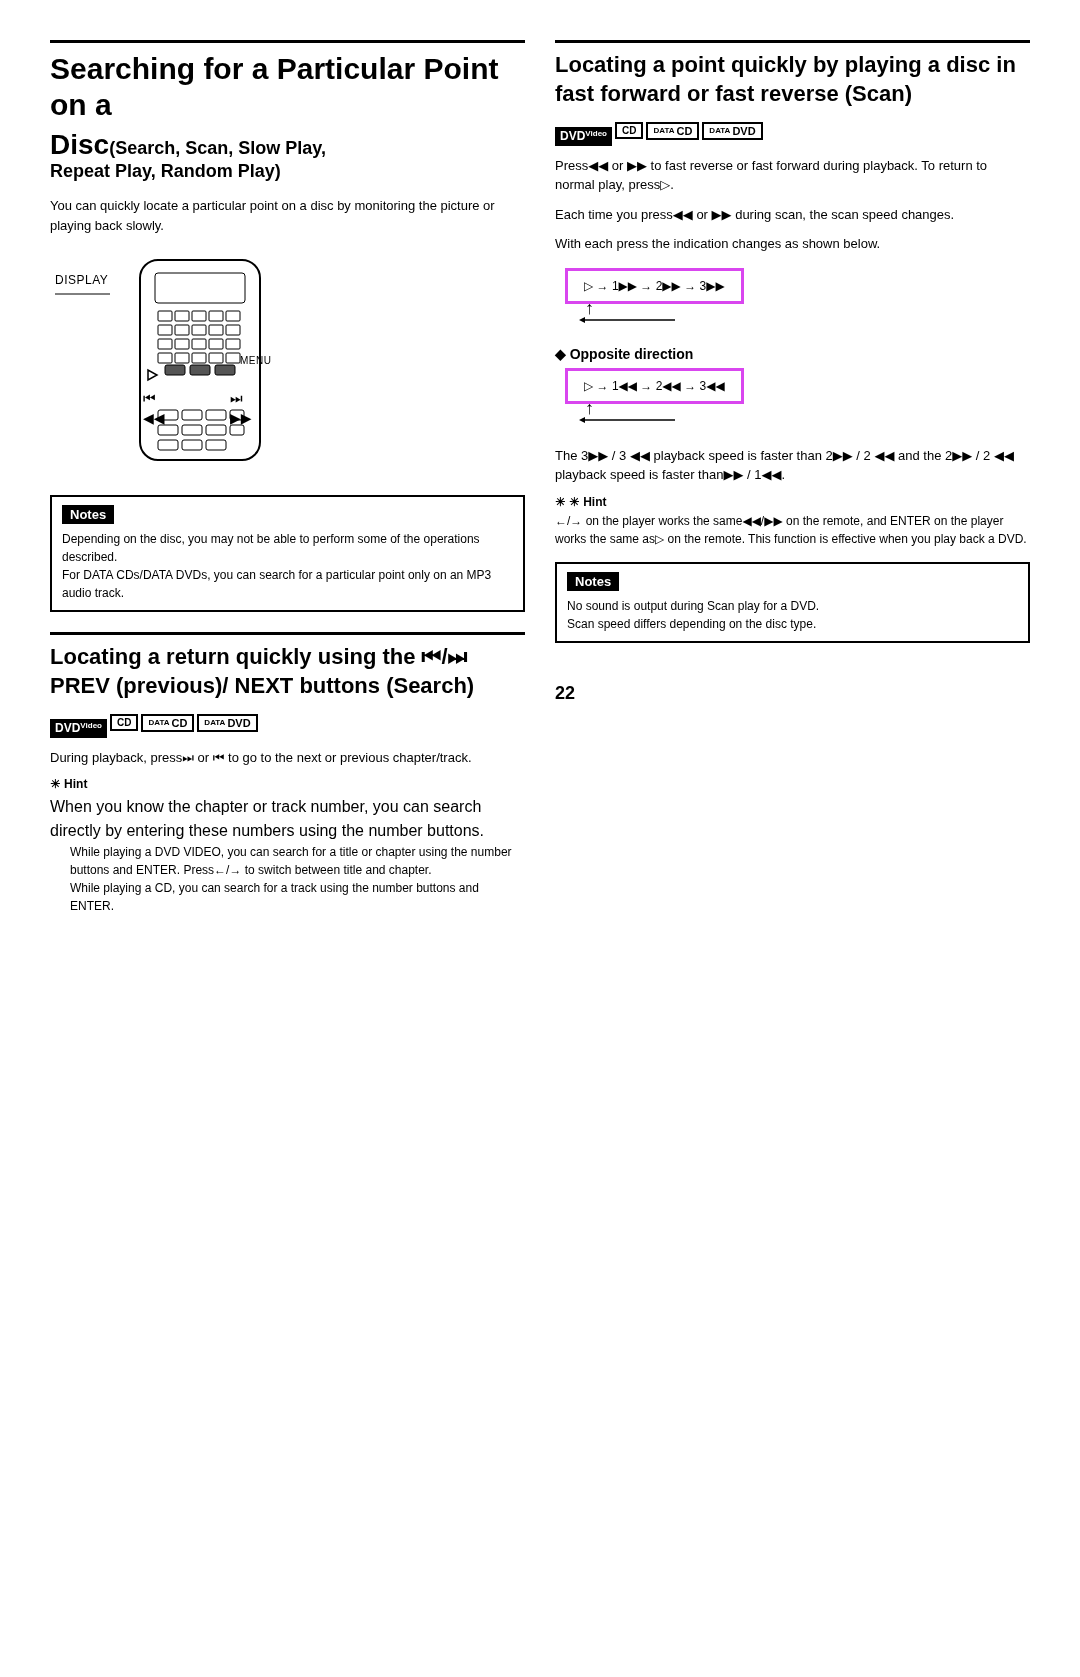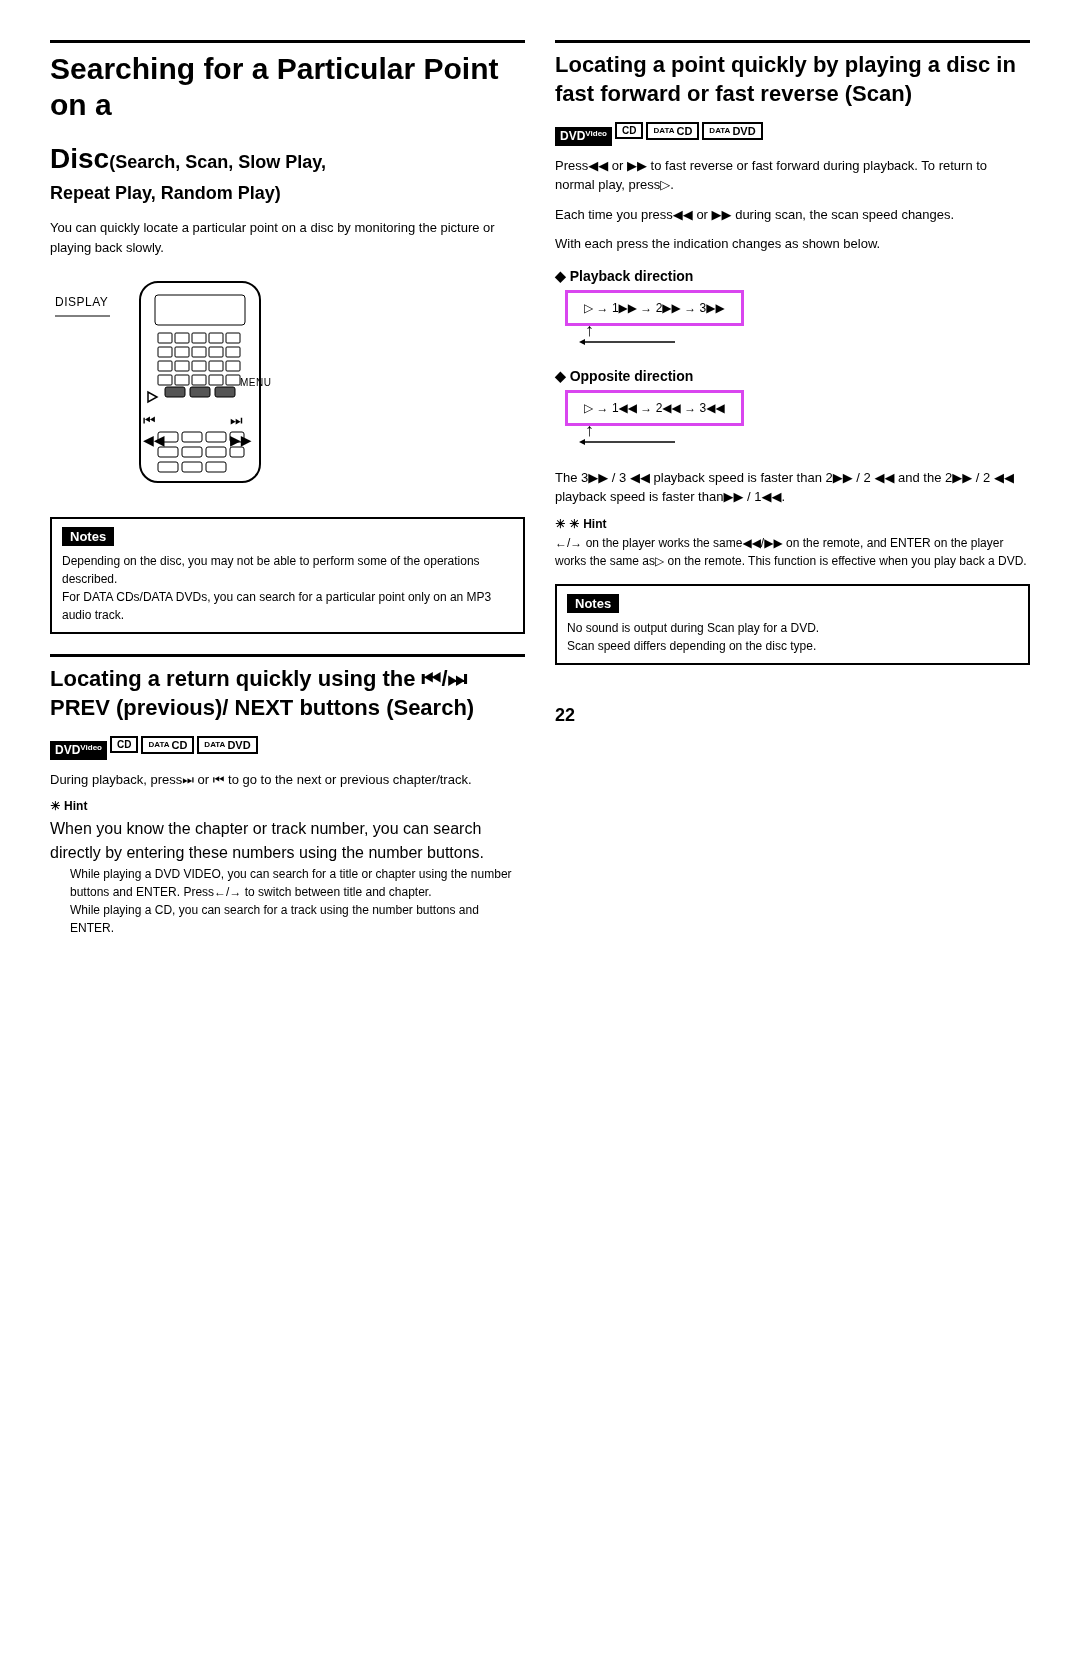--- a/index.html
+++ b/index.html
@@ -29,21 +29,21 @@
       font-size: 18px;
       font-weight: bold;
       margin-top: 30px;
     }
 
     
     .main-title {
       font-size: 30px;
       font-weight: bold;
       line-height: 1.2;
-      margin-bottom: 20px;
+      margin-bottom: 6px;
     }
     .disc-word {
       font-size: 28px;
     }
     .subtitle-line {
       font-size: 18px;
       font-weight: bold;
       margin-bottom: 14px;
     }
     .intro-text {
@@ -215,21 +215,21 @@
     }
   </style>
 </head>
 <body>
 
 <div class="page-layout">
 
   <div class="left-col">
     <div class="divider-line"></div>
     <h1 class="main-title">Searching for a Particular Point on a</h1>
-    <div style="margin-bottom:8px;">
+    <div style="margin-bottom:0;">
       <span class="disc-word" style="font-size:28px;font-weight:bold;">Disc</span><span style="font-size:18px;font-weight:bold;">(Search, Scan, Slow Play,</span>
     </div>
     <div class="subtitle-line">Repeat Play, Random Play)</div>
 
     <p class="intro-text">You can quickly locate a particular point on a disc by monitoring the picture or playing back slowly.</p>
 
     <div class="remote-container">
       <div style="position:absolute;left:5px;top:18px;font-size:12px;letter-spacing:0.5px;">
         <span>DISPLAY</span>
         <svg width="60" height="10" style="display:block;margin-top:2px;">
@@ -352,21 +352,20 @@
           <span class="data-label">DATA</span>
           <span class="disc-label">DVD</span>
         </span>
     </div>
 
     <p class="body-text">Press◀◀ or ▶▶ to fast reverse or fast forward during playback. To return to normal play, press▷.</p>
     <p class="body-text">Each time you press◀◀ or ▶▶ during scan, the scan speed changes.</p>
     <p class="body-text">With each press the indication changes as shown below.</p>
 
     <div class="direction-section">
-      <div class="direction-label">Playback direction</div>
       <div class="diagram-wrapper">
         <div class="diagram-box">▷ → 1▶▶ → 2▶▶ → 3▶▶</div>
         <div style="margin-left:20px;font-size:18px;line-height:0.5;">↑</div>
         <svg width="120" height="14">
           <line x1="20" y1="7" x2="110" y2="7" stroke="#000" stroke-width="1.5"></line>
           <polygon points="20,4 20,10 14,7" fill="#000"></polygon>
         </svg>
       </div>
     </div>
 

